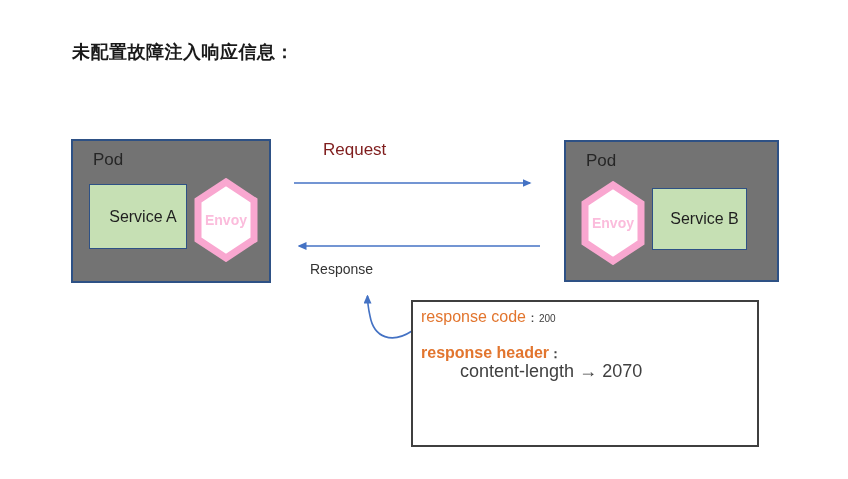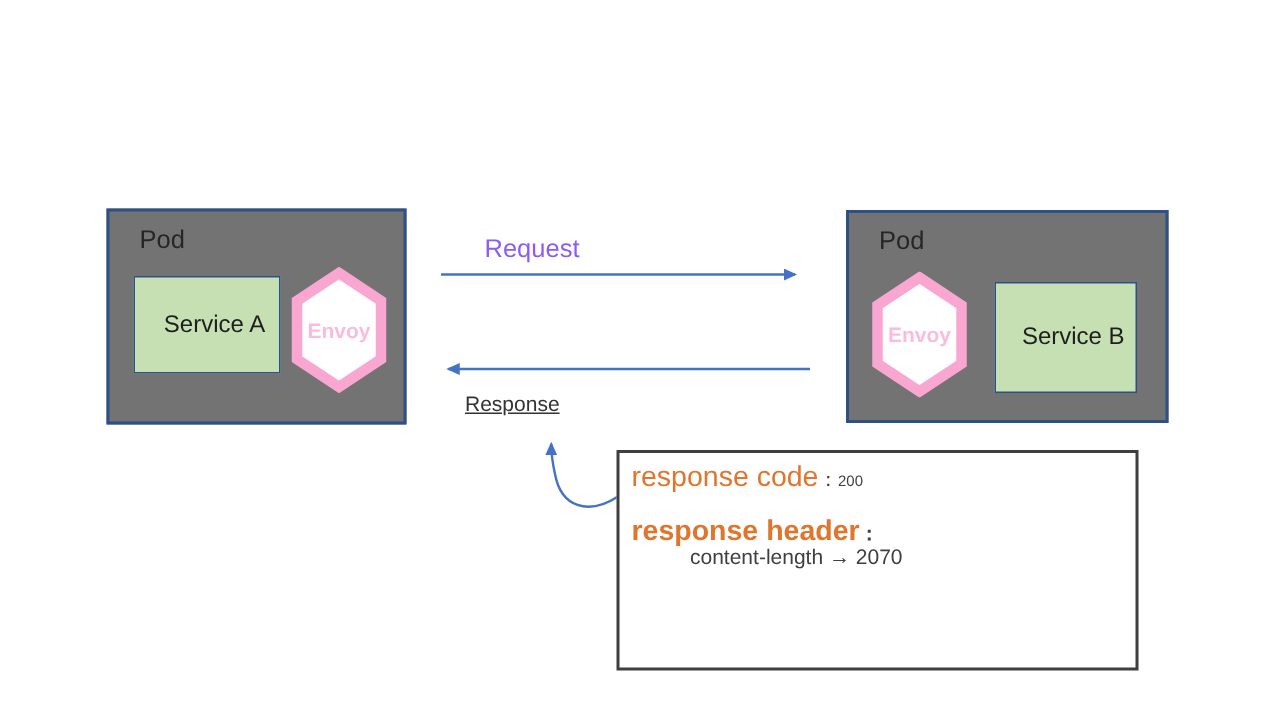--- a/index.html
+++ b/index.html
@@ -38,21 +38,21 @@
     background: #c6e0b4;
     border: 1.5px solid #2e5185;
     display: flex;
     align-items: center;
     justify-content: center;
     font-size: 16px;
     color: #1f1f1f;
     padding-left: 10px;
   }
   .service-a { left: 16px; top: 43px; width: 98px; height: 65px; }
-  .service-b { left: 97px; top: 46px; width: 95px; height: 74px; }
+  .service-b { left: 86px; top: 46px; width: 95px; height: 62px; }
   .hexagon {
     position: absolute;
     width: 64px; height: 84px; font-weight: bold;
   }
   .hex-left { left: 121px; top: 37px; }
   .hex-right { left: 15px; top: 39px; }
   .hexagon svg { position: absolute; left: 0; top: 0; }
   .hex-label {
     position: absolute;
     left: 0; top: 0; width: 100%; height: 100%;
@@ -63,61 +63,61 @@
     color: #fbbcdc;
   }
   .arrow-layer {
     position: absolute;
     left: 0; top: 0;
     width: 848px; height: 479px;
     pointer-events: none;
   }
   .request-label {
     position: absolute;
-    left: 323px; top: 156px;
+    left: 323px; top: 140px;
     font-size: 17px;
-    color: #8b5cf6;
+    color: #7f1d1d;
   }
   .response-label {
     position: absolute;
     left: 310px; top: 261px;
     font-size: 14px;
     color: #333333;
-    text-decoration: underline;
   }
   .response-panel {
     position: absolute;
     left: 411px; top: 300px;
     width: 348px; height: 147px;
     background: #ffffff;
     border: 2px solid #3f3f3f;
   }
   .rp-line { position: absolute; left: 8px; white-space: nowrap; }
   .rp-code-line { top: 6px; }
   .rp-header-line { top: 42px; font-weight: bold; }
   .rp-key {
-    font-size: 19px;
+    font-size: 16px;
     color: #e2752e;
   }
   .rp-sep { font-size: 13px; color: #404040; }
   .rp-val { font-size: 10px; color: #404040; }
   .rp-headers {
     position: absolute;
     left: 47px; top: 61px;
-    font-size: 14px;
+    font-size: 18px;
     color: #404040;
     line-height: 16px;
   }
   .rp-headers .hrow { white-space: nowrap; }
 </style>
 </head>
 <body>
 
 <div class="canvas">
 
+  <div class="title">未配置故障注入响应信息：</div>
 
   <div class="pod pod-left">
     <div class="pod-label">Pod</div>
     <div class="service-box service-a">
       <span>Service A</span>
     </div>
     <div class="hexagon hex-left">
       <svg width="64" height="84" viewBox="0 0 64 84">
         <polygon points="32,4 60,22.5 60,61.5 32,80 4,61.5 4,22.5" fill="#ffffff" stroke="#f9a7d0" stroke-width="7" stroke-linejoin="miter"></polygon>
       </svg>

